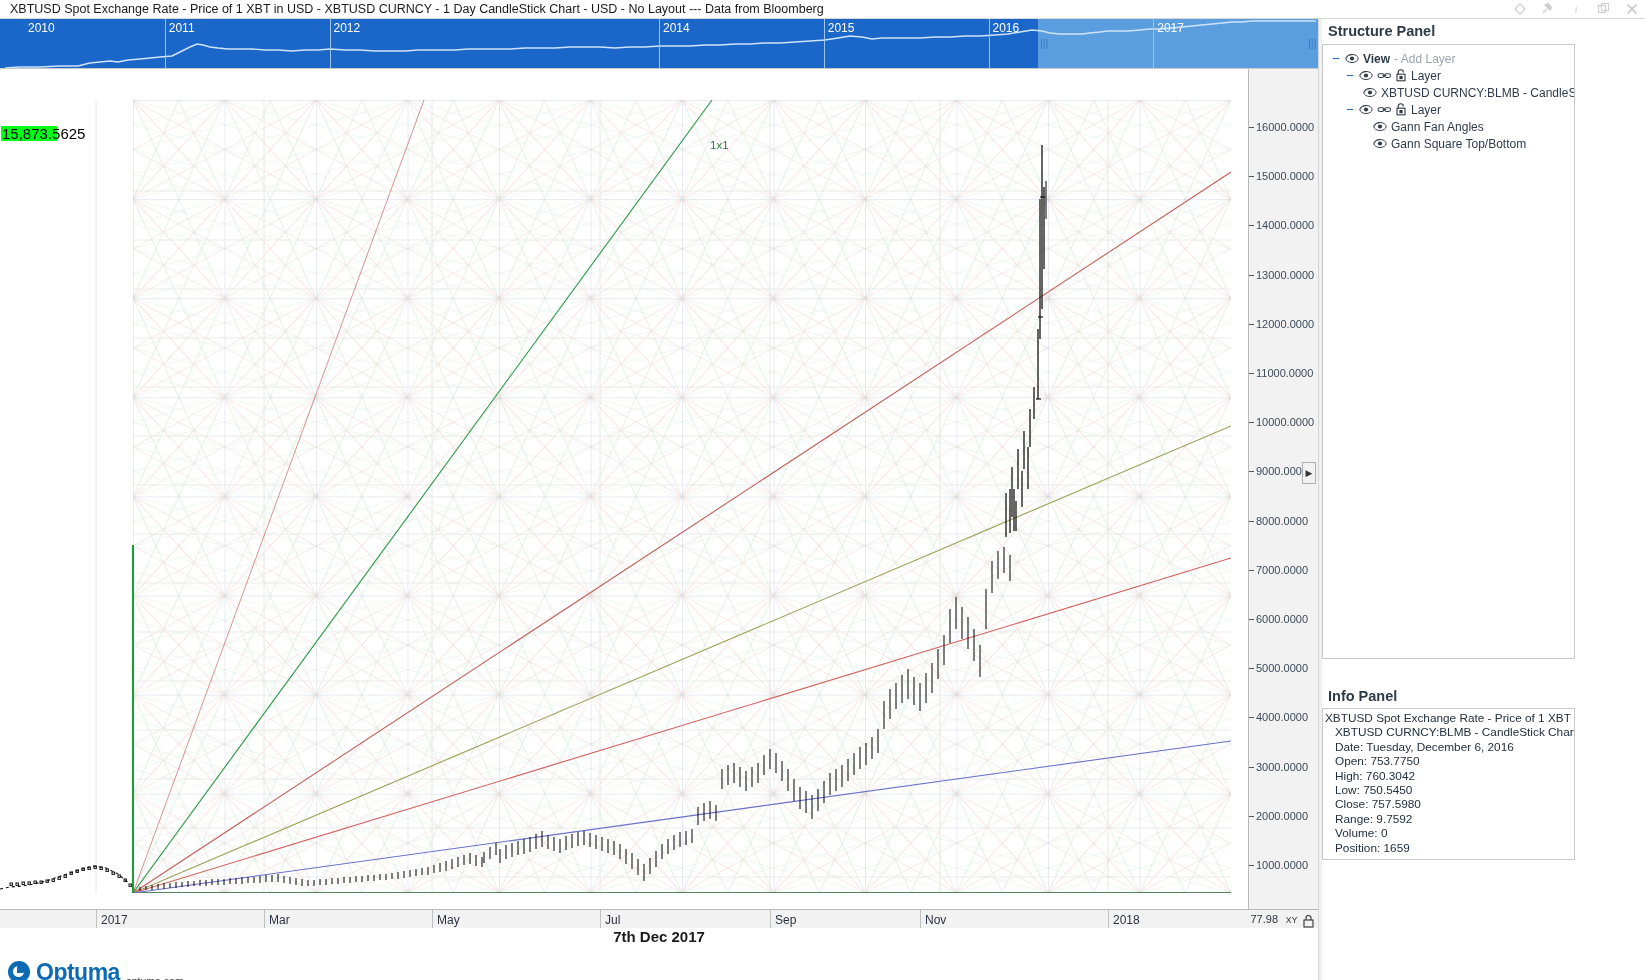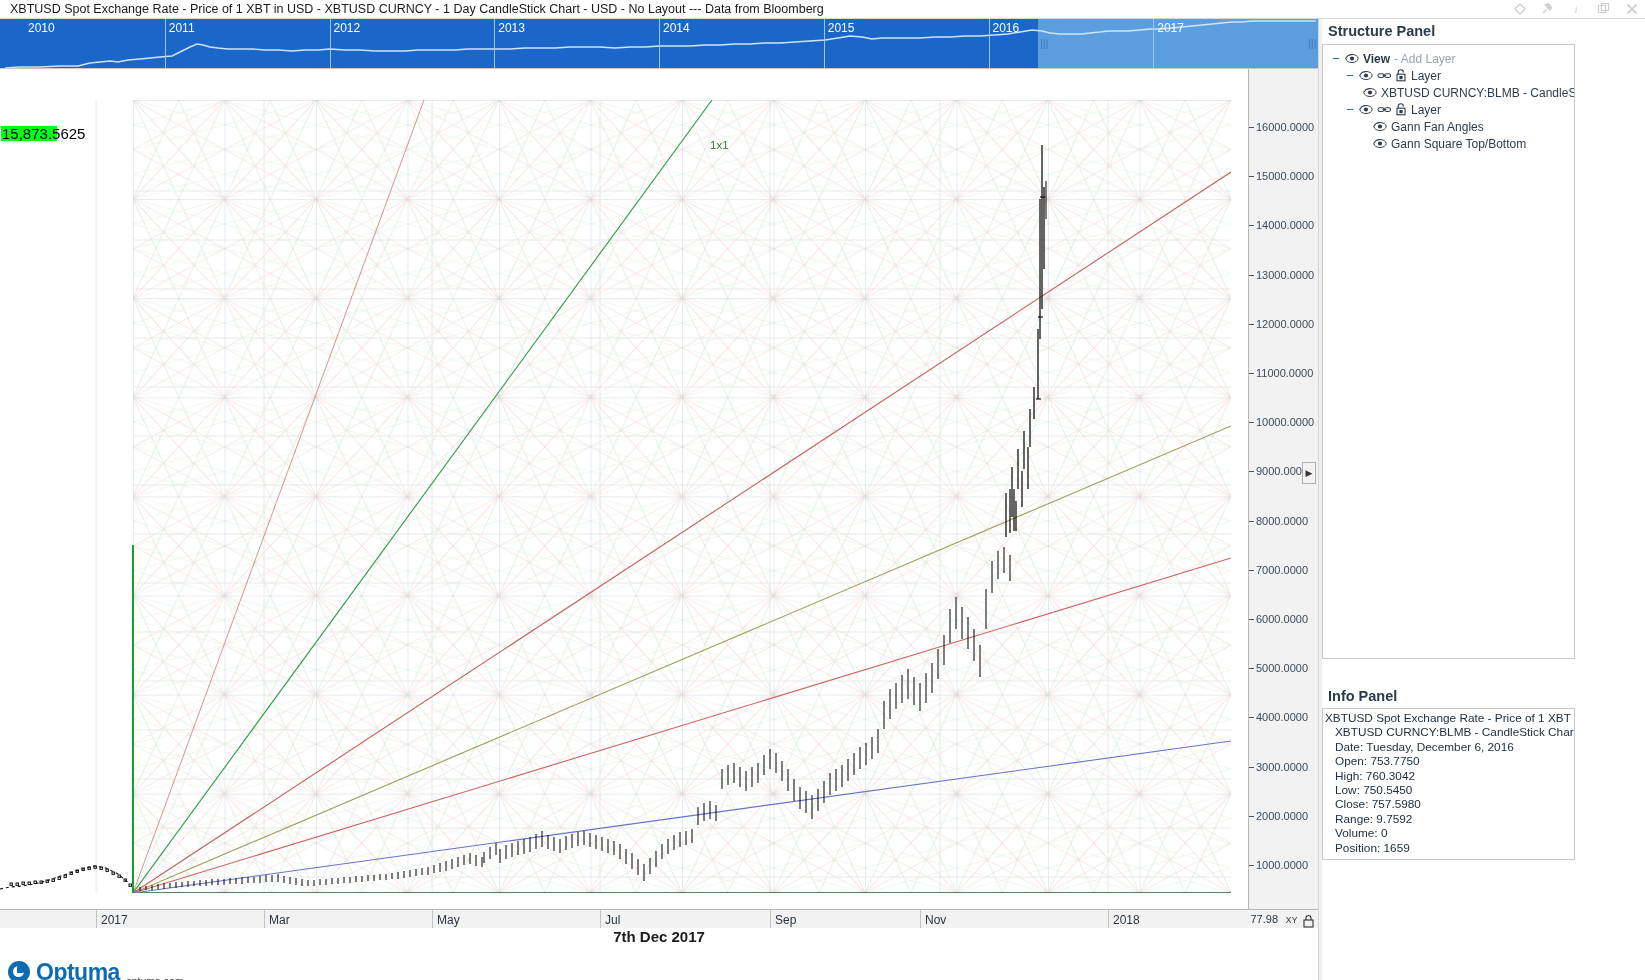--- a/index.html
+++ b/index.html
@@ -301,21 +301,20 @@
           920,19 935,18 950,18 965,17 980,17 995,16 1008,15 1020,13 1032,11 1042,12
           1050,14 1060,15 1070,15 1082,15 1090,14 1100,13 1108,12 1118,12 1128,12
           1140,11 1150,10 1160,10 1172,9 1182,8 1192,7 1202,6 1212,5 1222,4
           1232,3 1242,3 1252,2 1262,2 1272,2 1282,2 1292,2 1302,2 1316,2"></polyline>
       </svg>
       <div class="nav-grip" style="left: 1039.92px;">|||</div>
       <div class="nav-grip" style="left: 1308px;">|||</div>
     <div class="nav-year first" style="left: 0px; width: 164.75px; padding-left: 28px;">2010</div>
         <div class="nav-year" style="left: 164.75px; width: 164.75px;">2011</div>
         <div class="nav-year" style="left: 329.5px; width: 164.75px;">2012</div>
-        <div class="nav-year" style="left: 494.25px; width: 164.75px;">2013</div>
         <div class="nav-year" style="left: 659px; width: 164.75px;">2014</div>
         <div class="nav-year" style="left: 823.75px; width: 181px;">2015</div>
         <div class="nav-year" style="left: 988.5px; width: 164.75px;">2016</div>
         <div class="nav-year" style="left: 1153.25px; width: 164.75px;">2017</div>
       </div>
 
     <div id="plot">
       <div id="plot-inner">
 
         <svg id="gann-bg" width="1248" height="840" viewBox="0 0 1248 840" style="position:absolute;left:0;top:0;">

